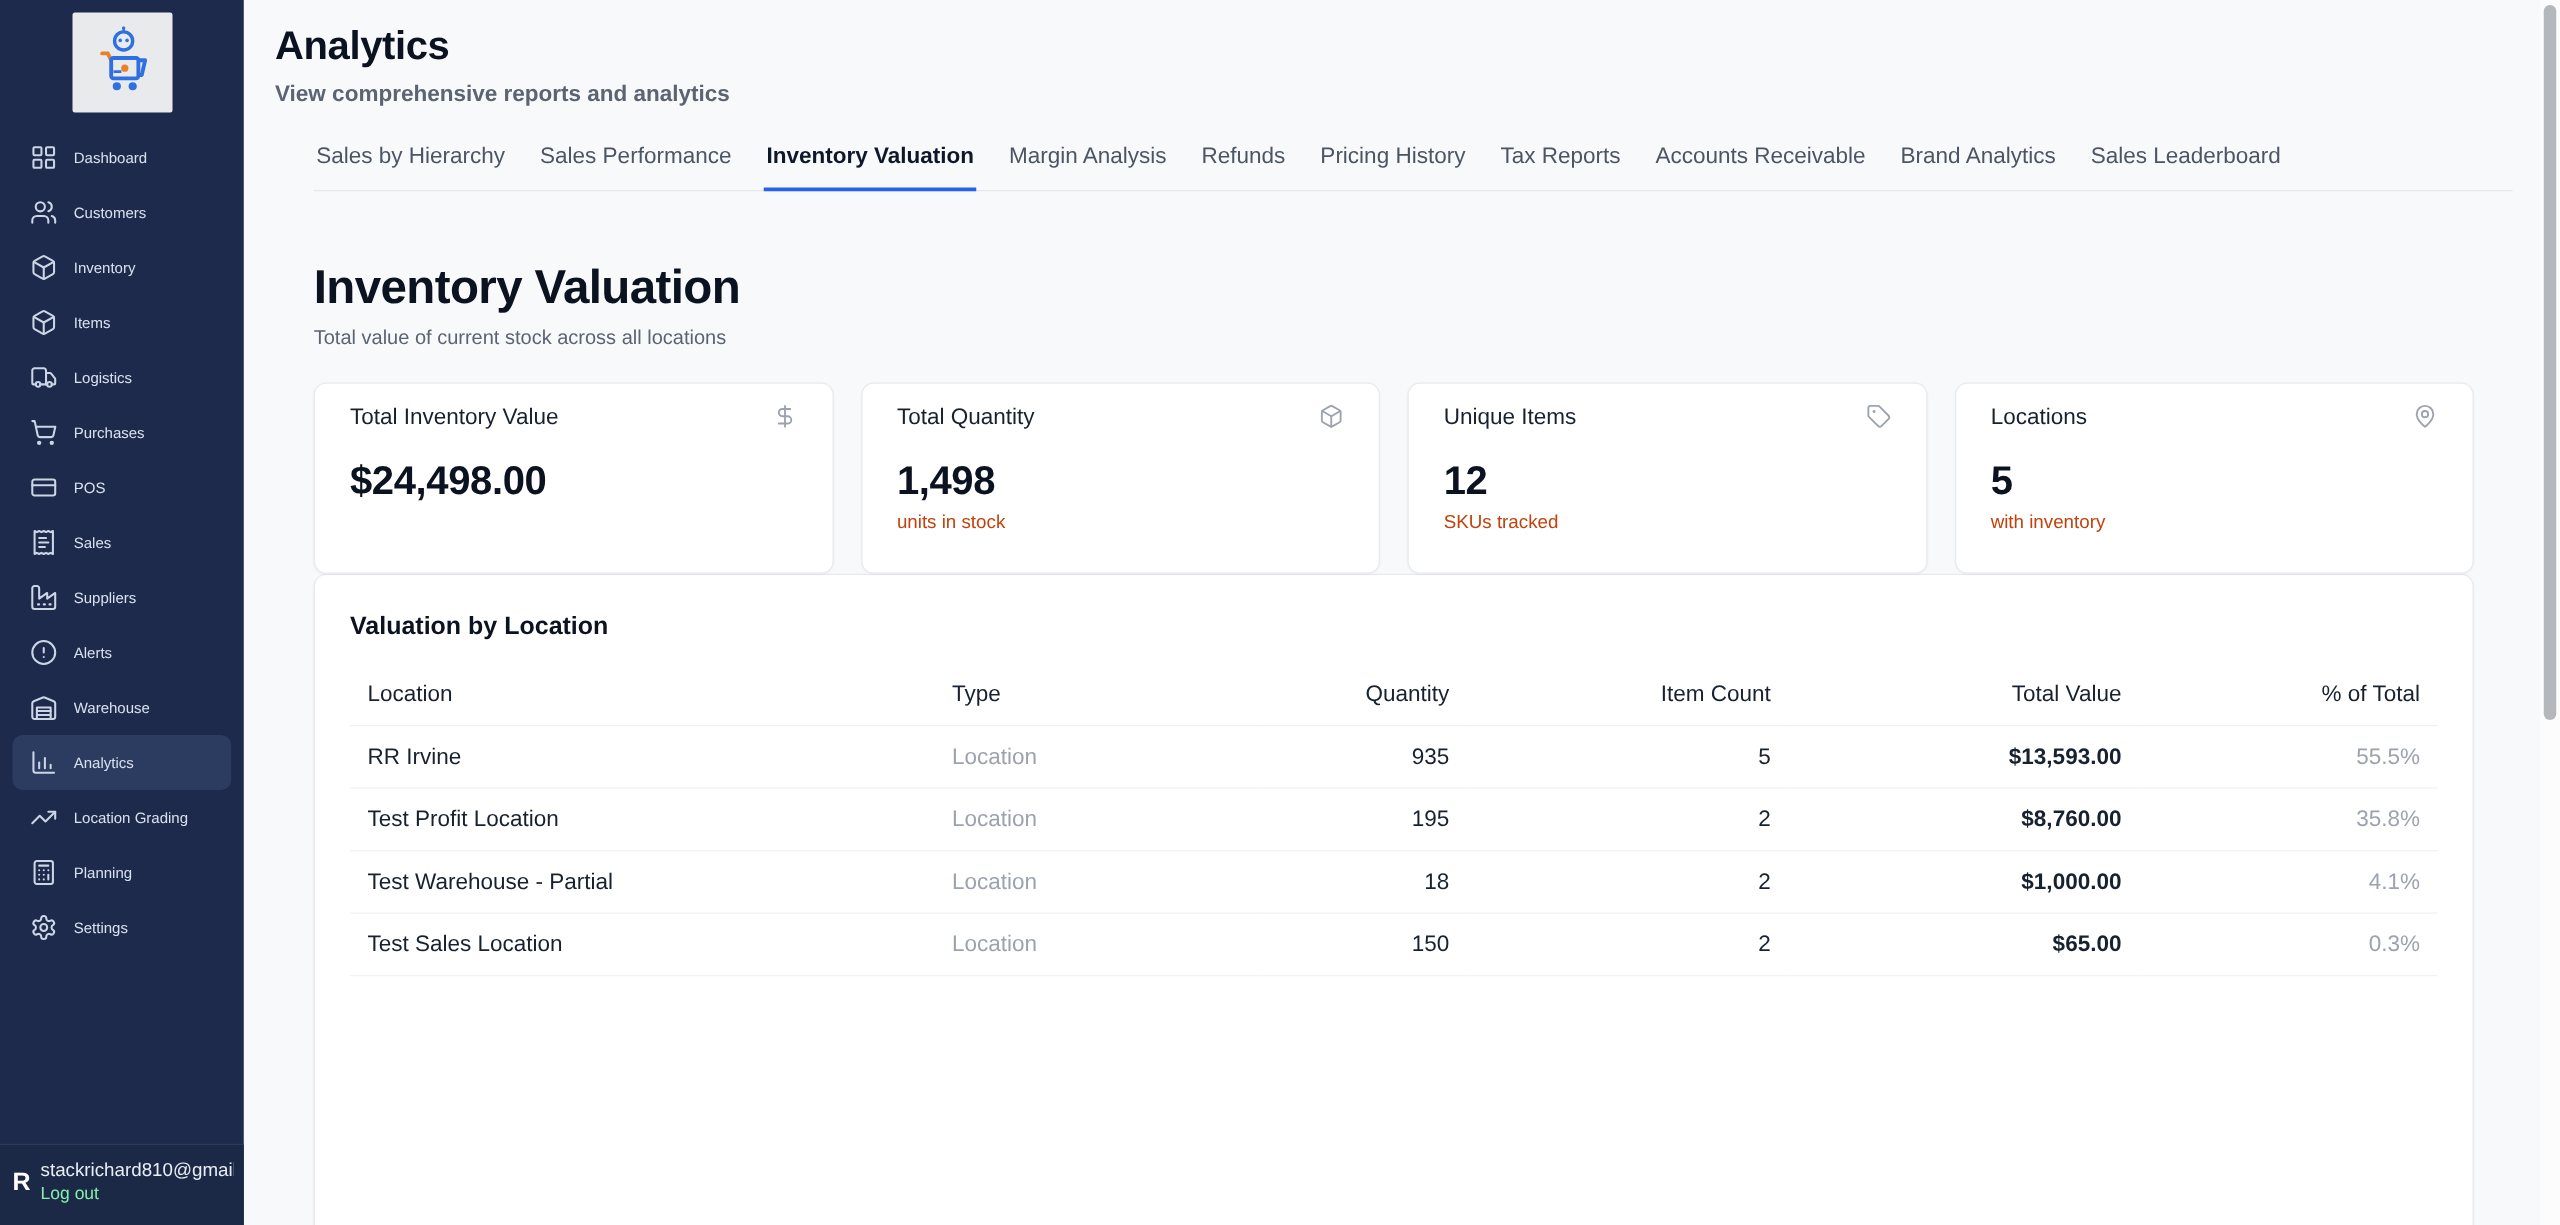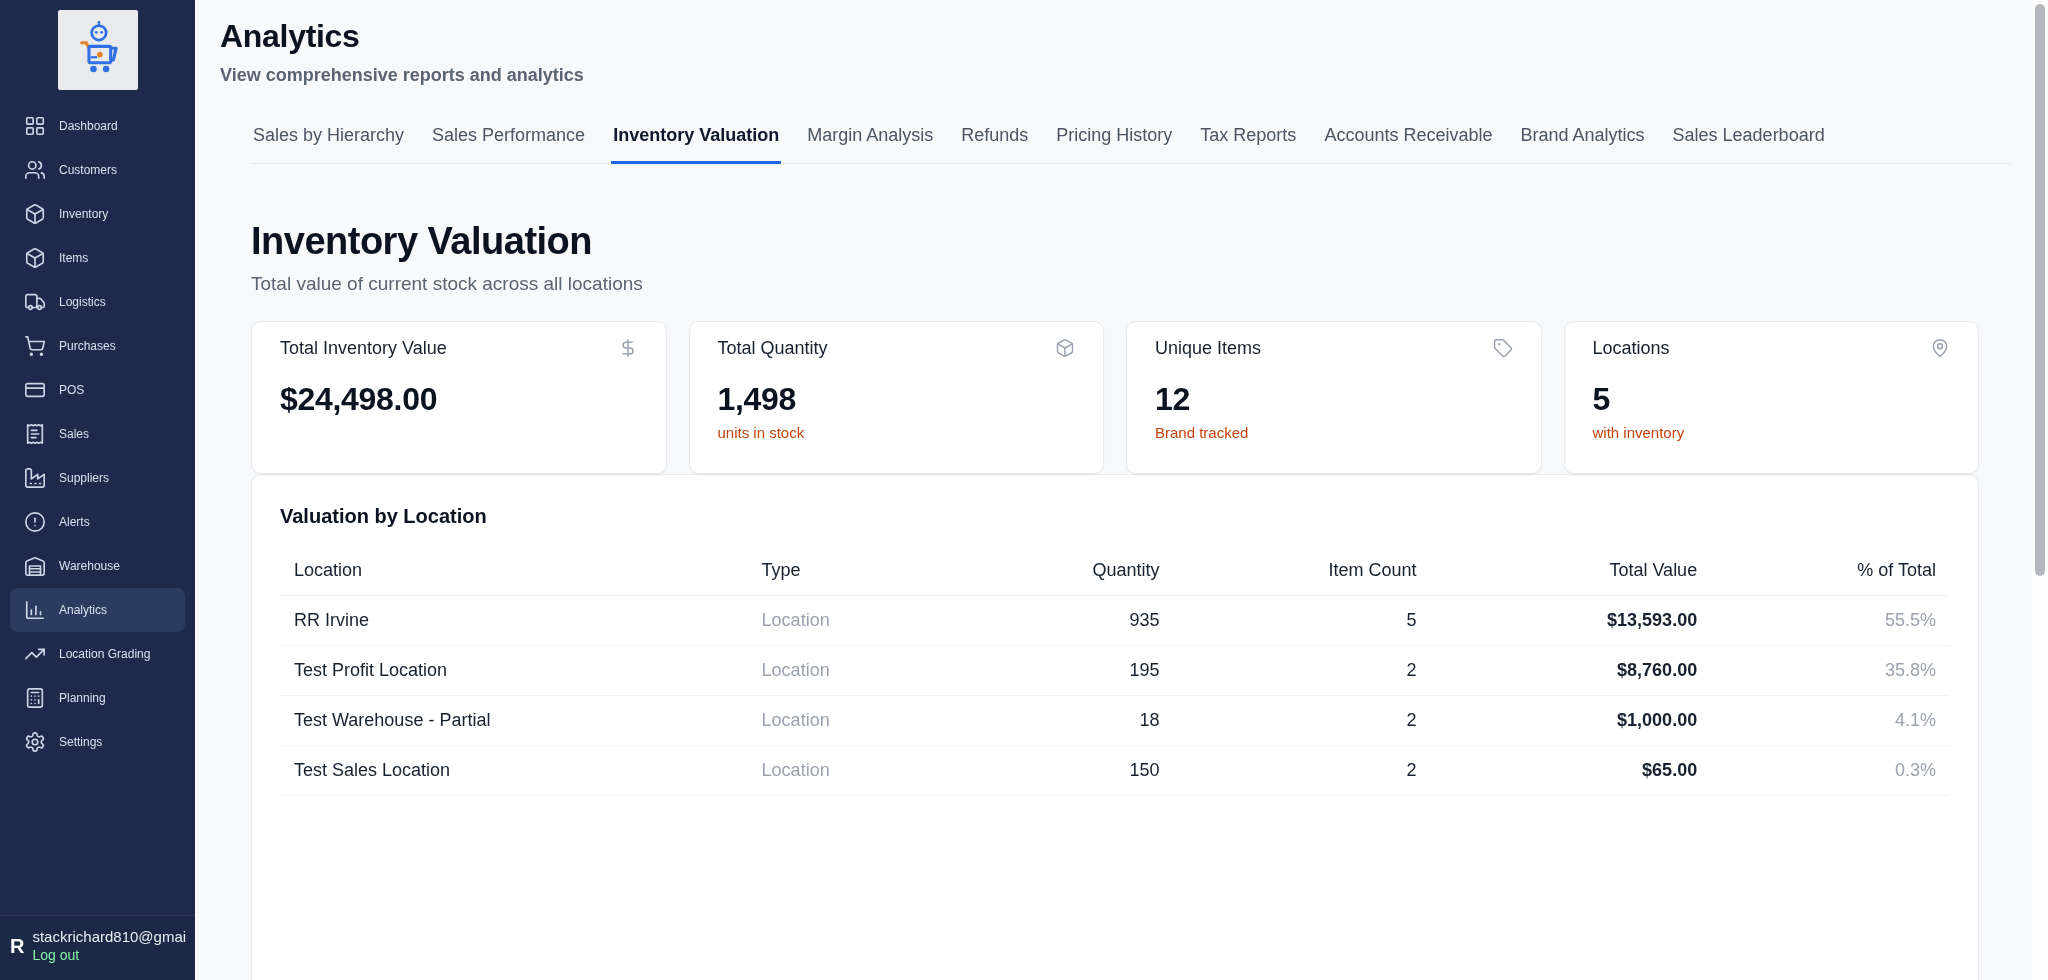--- a/index.html
+++ b/index.html
@@ -50,27 +50,27 @@
   .page-subtitle { font-size:18px; color:#5b6472; margin-top:10px;font-weight:bold; }
 
   .tabs {
     margin-left:31px; margin-top:28px;
     display:flex; gap:24px;
     border-bottom:1px solid #e6e8ec;
   }
   .tab {
     font-size:18px; font-weight:500; color:#4b5563;
     padding:0 2px 15px; cursor:pointer; white-space:nowrap;
-    border-bottom:3px solid transparent; margin-bottom:-1px;margin-top:11px;
+    border-bottom:3px solid transparent; margin-bottom:-1px;
   }
   .tab.active { color:#0f172a; font-weight:600; border-bottom-color:#2563eb; }
 
   .content { margin-left:31px; margin-right:31px; }
   .section-title { margin-top:56px; font-size:38px; font-weight:700; color:#0b1220; letter-spacing:-.5px; }
-  .section-subtitle { margin-top:10px; font-size:19px; color:#5b6472; }
+  .section-subtitle { margin-top:10px; font-size:16px; color:#5b6472; }
 
   .stat-cards { margin-top:26px; display:flex; gap:22px; }
   .stat-card {
     flex:1; height:153px; background:#ffffff;
     border:1px solid #e8eaed; border-radius:10px;
     box-shadow:0 1px 2px rgba(16,24,40,.04);
     padding:16px 28px;
   }
   .stat-card-top { display:flex; justify-content:space-between; align-items:flex-start; }
   .stat-label { font-size:18px; font-weight:500; color:#17212f; }
@@ -403,21 +403,21 @@
 
         <div class="stat-card">
           <div class="stat-card-top">
             <span class="stat-label">Unique Items</span>
             <span class="stat-icon"><svg viewBox="0 0 24 24" fill="none" stroke="currentColor" stroke-width="1.8" stroke-linecap="round" stroke-linejoin="round">
                 <path d="M12.586 2.586A2 2 0 0 0 11.172 2H4a2 2 0 0 0-2 2v7.172a2 2 0 0 0 .586 1.414l8.704 8.704a2.426 2.426 0 0 0 3.42 0l6.58-6.58a2.426 2.426 0 0 0 0-3.42z"></path>
                 <circle cx="7.5" cy="7.5" r=".5" fill="currentColor"></circle>
               </svg></span>
           </div>
           <div class="stat-value">12</div>
-          <div class="stat-sublabel">Brand tracked</div>
+          <div class="stat-sublabel">SKUs tracked</div>
         </div>
 
         <div class="stat-card">
           <div class="stat-card-top">
             <span class="stat-label">Locations</span>
             <span class="stat-icon"><svg viewBox="0 0 24 24" fill="none" stroke="currentColor" stroke-width="1.8" stroke-linecap="round" stroke-linejoin="round">
                 <path d="M20 10c0 6-8 12-8 12s-8-6-8-12a8 8 0 0 1 16 0Z"></path>
                 <circle cx="12" cy="10" r="3"></circle>
               </svg></span>
           </div>

